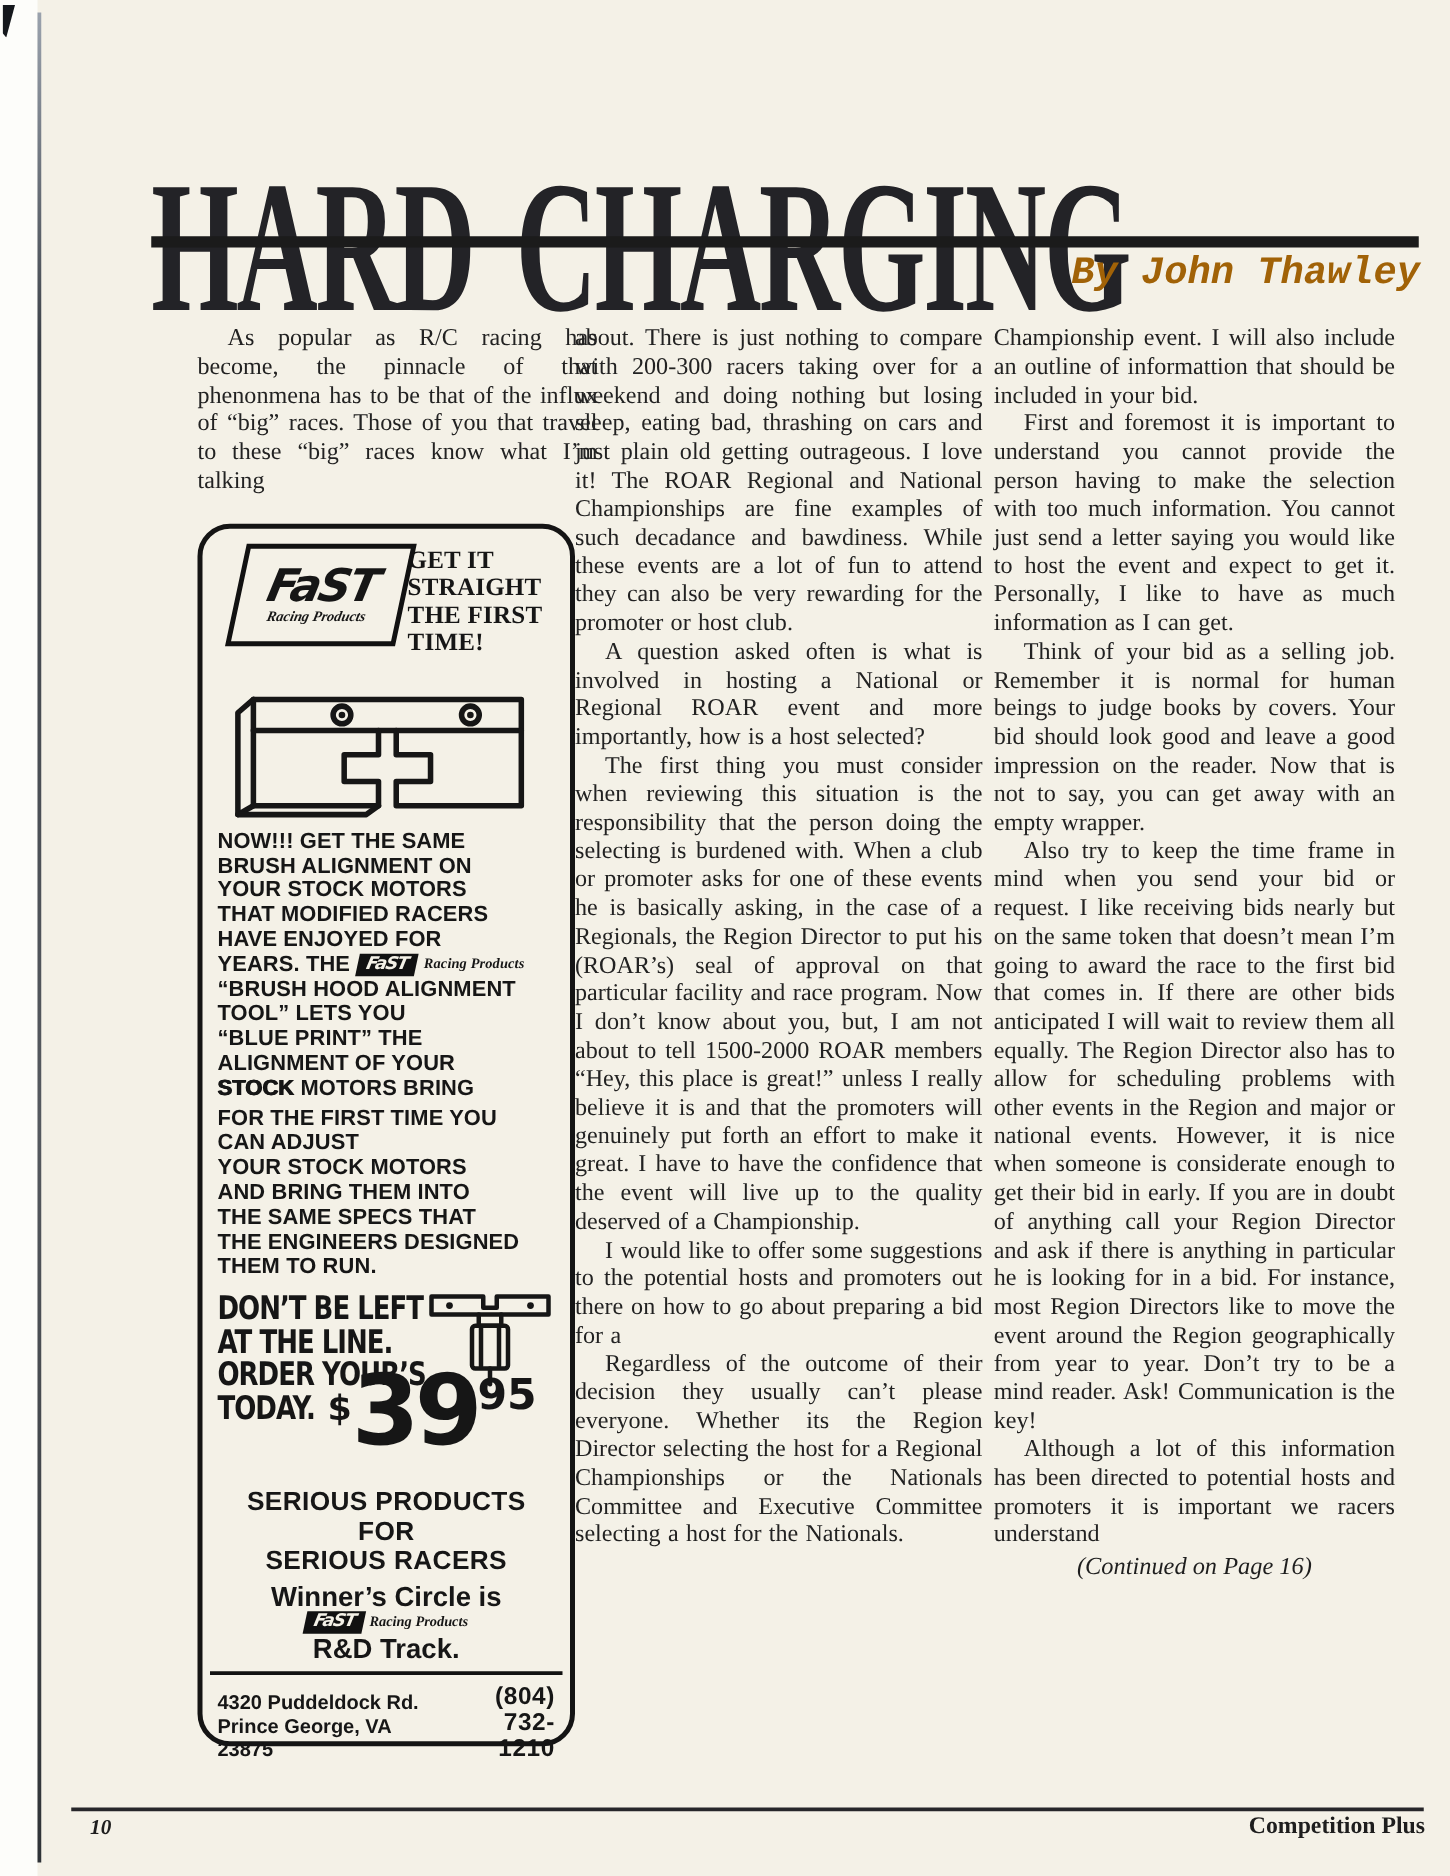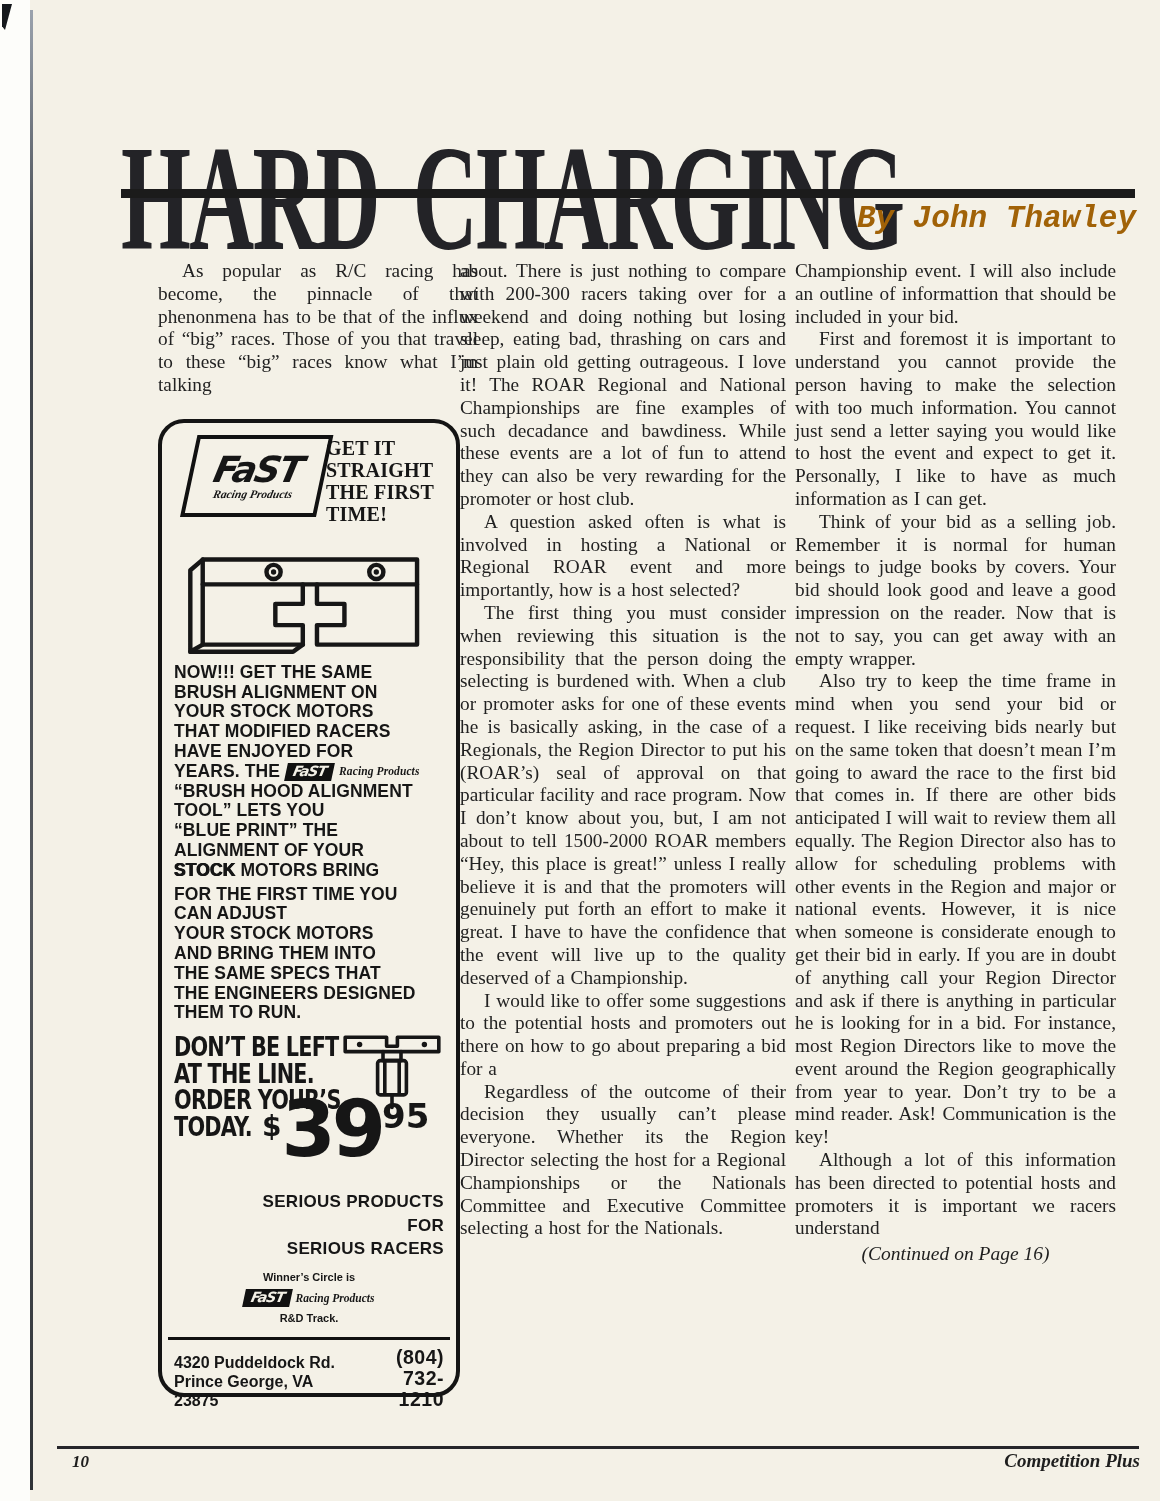--- a/index.html
+++ b/index.html
@@ -84,33 +84,33 @@
     font-size:26px;line-height:26.5px;letter-spacing:-1px;
     transform:scaleX(0.80);transform-origin:left top;
   }
   .motor-art{position:absolute;right:-2px;top:-4px;}
   .price{position:absolute;left:88px;top:62px;display:flex;align-items:flex-start;
     font-family:"DejaVu Sans",sans-serif;}
   .price-symbol{font-size:28px;font-weight:700;margin-top:16px;}
   .price-dollars{font-size:78px;line-height:70px;font-weight:700;letter-spacing:-4px;}
   .price-cents{font-size:34px;font-weight:700;margin-top:2px;}
 
-  .tagline{margin-top:8px;text-align:right;font-size:17px;line-height:23.5px;white-space:pre-line;letter-spacing:0.3px;}
+  .tagline{margin-top:8px;text-align:center;font-size:21px;line-height:23.5px;white-space:pre-line;letter-spacing:0.3px;}
   .winner{margin-top:7px;text-align:center;}
-  .winner-line{font-size:11px;line-height:19px;}
+  .winner-line{font-size:22px;line-height:19px;}
   .winner-logo-row{display:flex;justify-content:center;align-items:center;gap:5px;margin:2px 0;}
   .ad-divider{border:0;border-top:3.5px solid #111;margin:9px -6px 7px -6px;}
   .ad-address-row{display:flex;justify-content:space-between;align-items:flex-end;gap:16px;}
   .ad-address{font-size:16px;line-height:19px;white-space:pre-line;}
   .ad-phone{font-size:19.5px;line-height:21px;white-space:pre-line;text-align:right;letter-spacing:0.5px;}
 
   
   .footer-rule{position:absolute;left:57px;top:1446px;width:1082px;height:3px;background:#26262a;}
   .page-number{position:absolute;left:72px;top:1452px;font-style:italic;font-weight:700;font-size:17px;}
-  .publication{position:absolute;right:20px;top:1450px;font-style:italic;font-weight:700;font-size:19px;}
+  .publication{position:absolute;right:20px;top:1450px;font-weight:700;font-size:19px;}
 </style>
 </head>
 <body>
 
 <div class="page"></div>
 <div class="corner-mark"></div>
 <div class="binding-line"></div>
 
 <h1 class="title">HARD CHARGING</h1>
 <div class="title-rule"></div>

